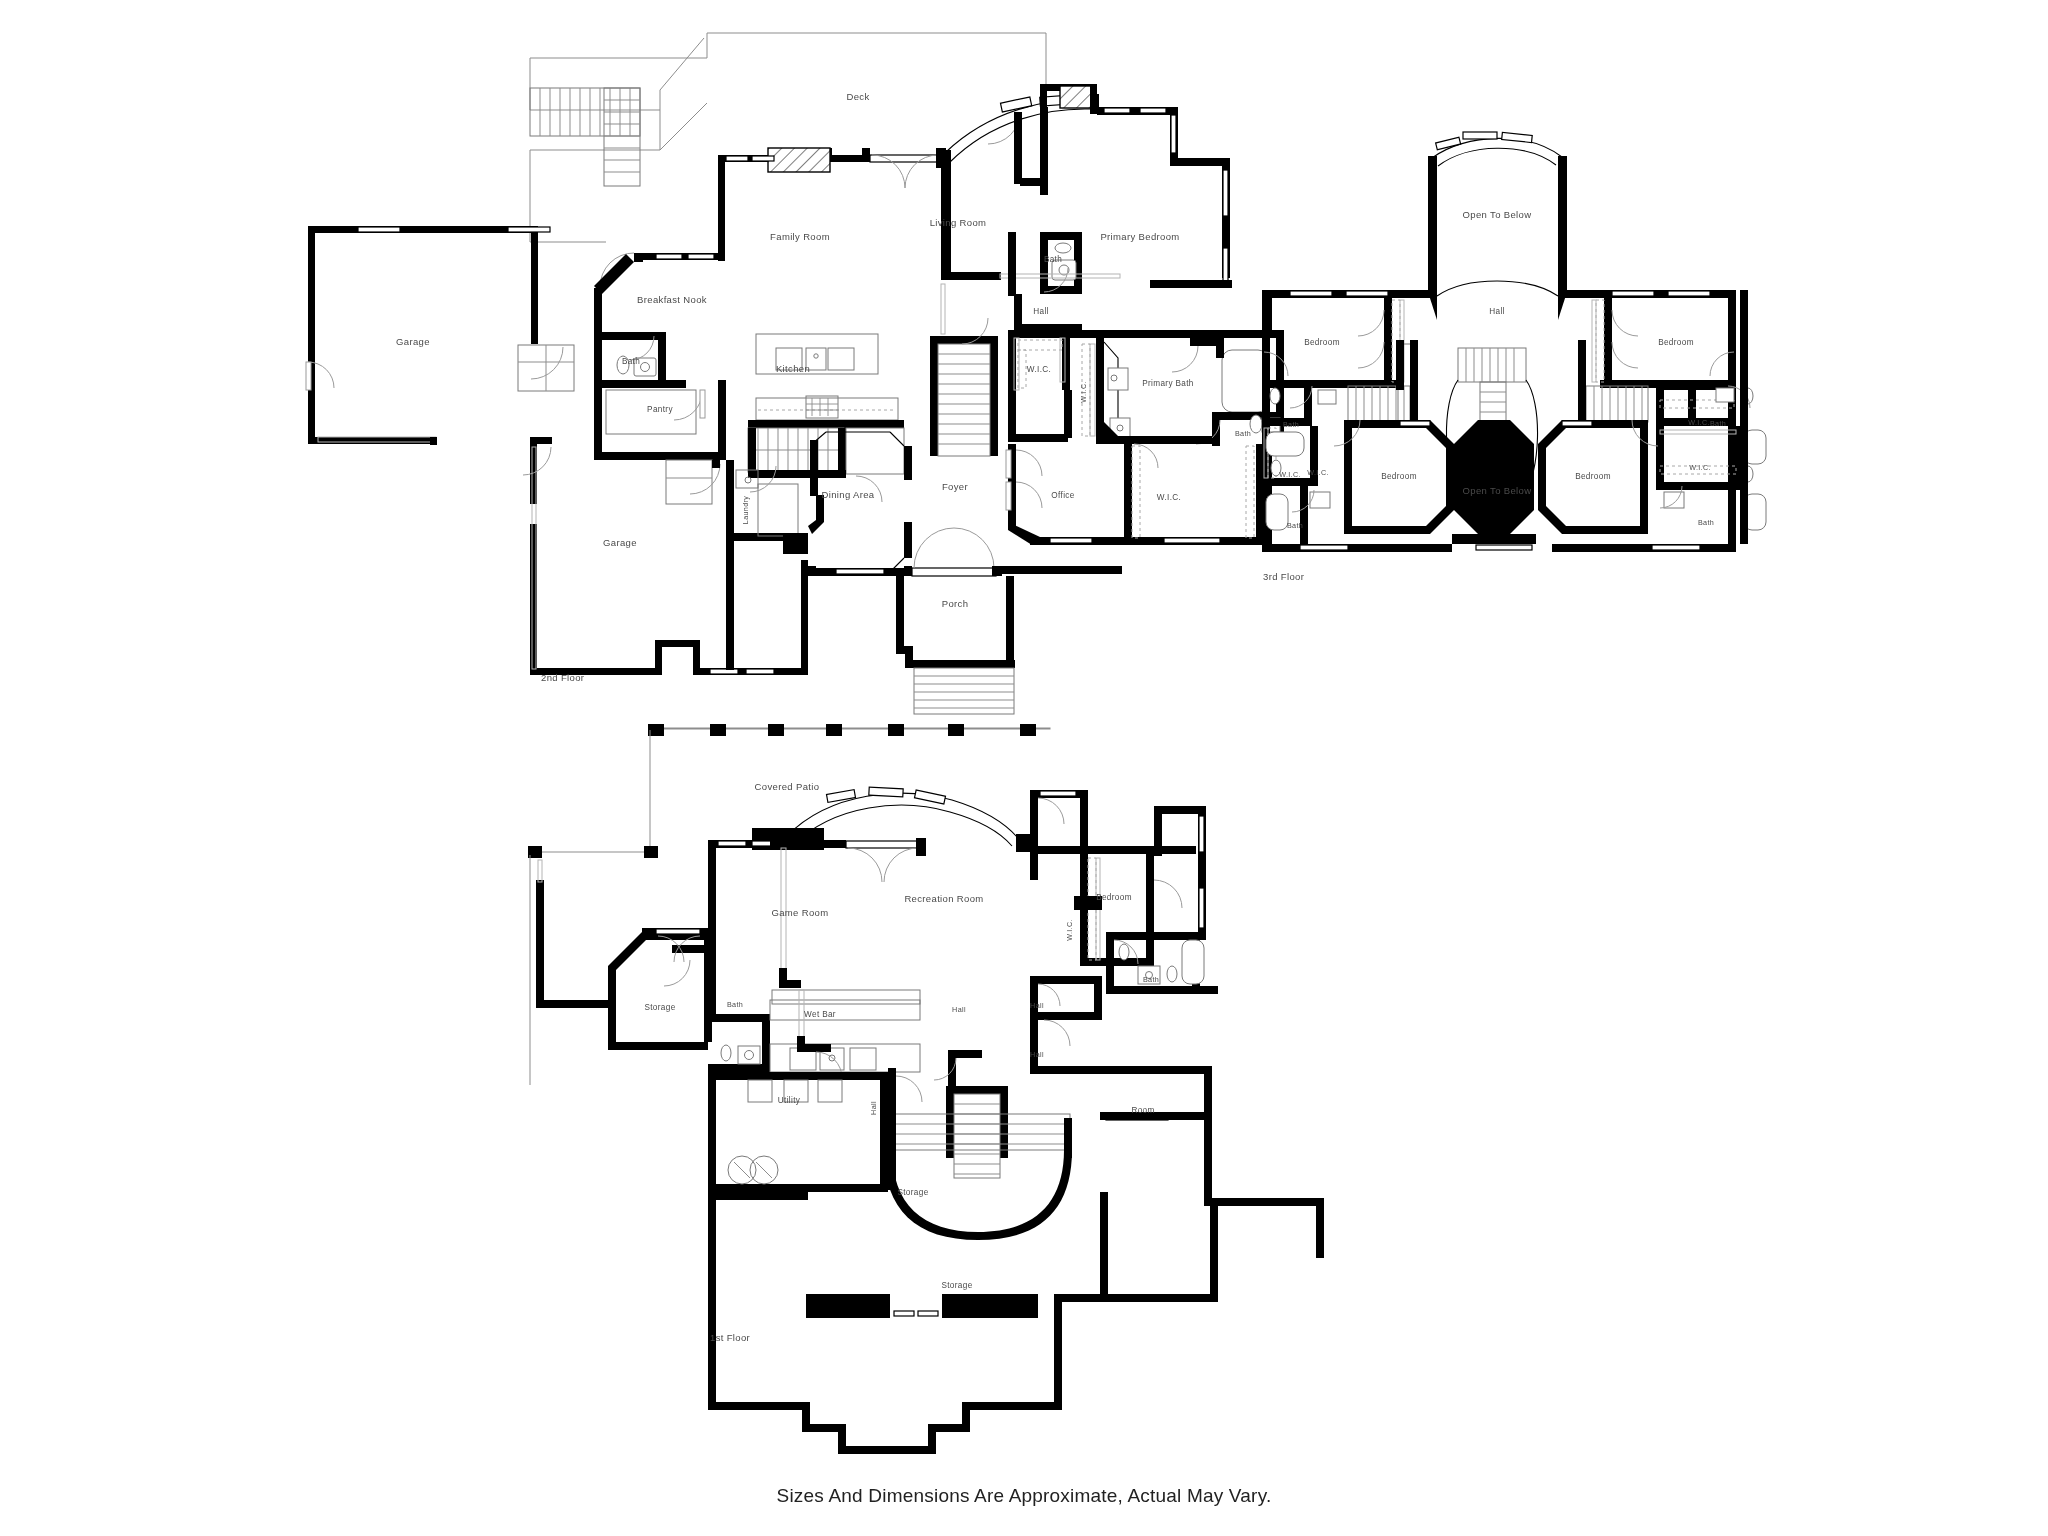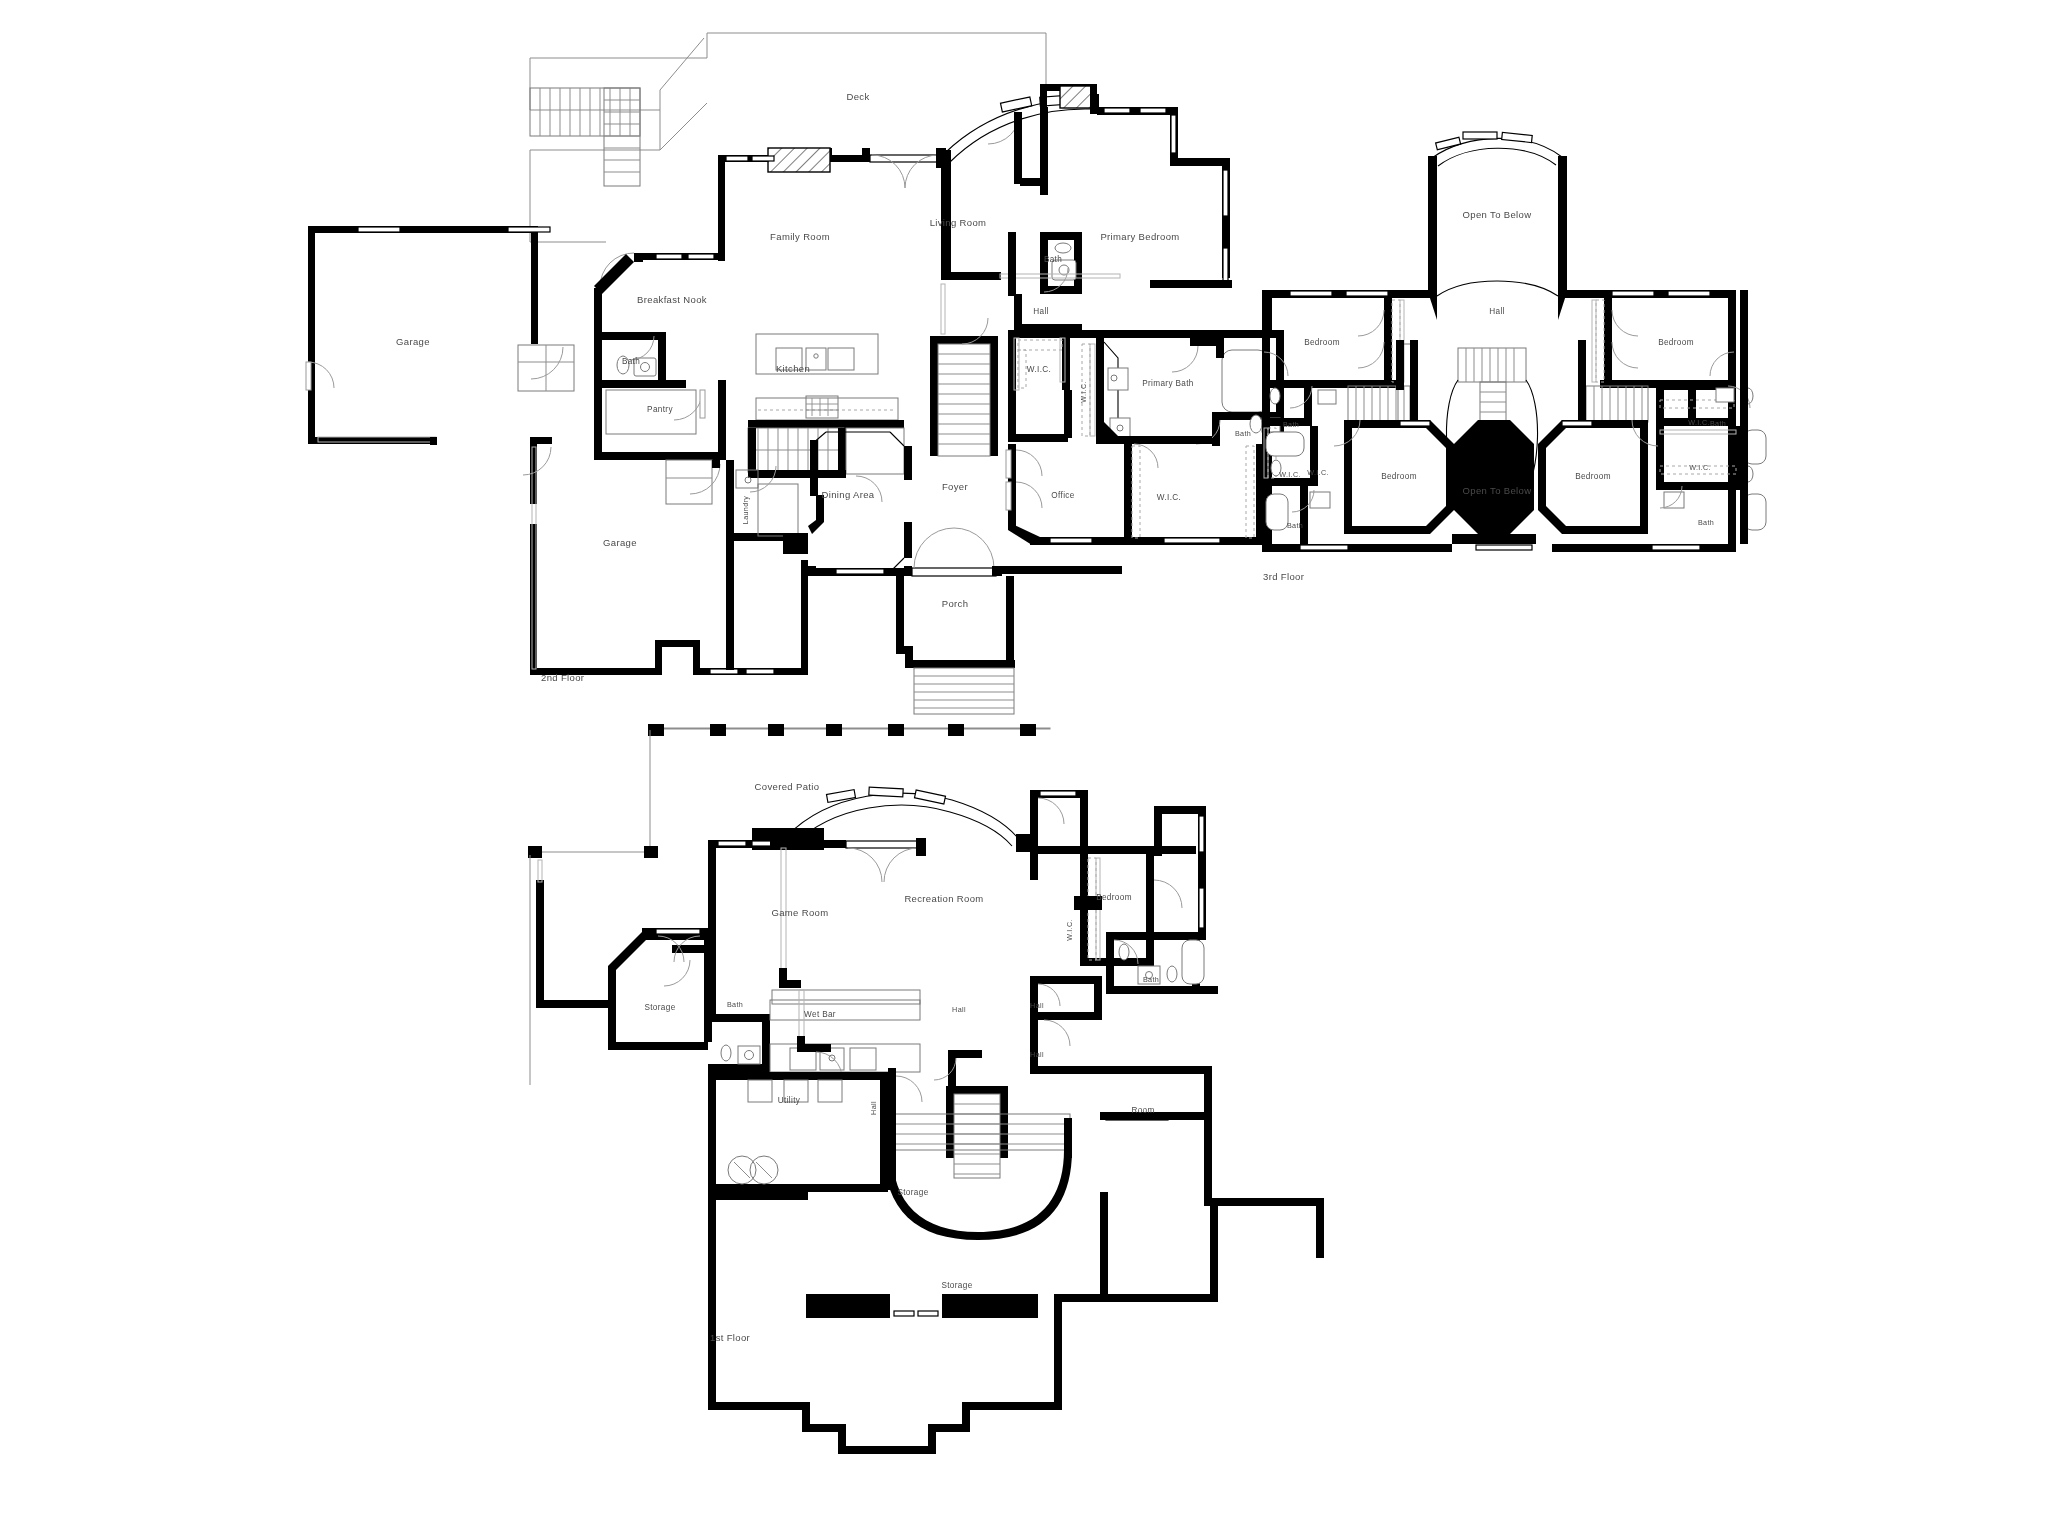--- a/index.html
+++ b/index.html
@@ -833,13 +833,14 @@
       <text class="rlabel xs" x="1072" y="930" transform="rotate(-90 1072 930)">W.I.C.</text>
       <text class="rlabel sm" x="1114" y="900">Bedroom</text>
       <text class="rlabel xs" x="1151" y="982">Bath</text>
       <text class="rlabel sm" x="1143" y="1113">Room</text>
       <text class="rlabel sm" x="913" y="1195">Storage</text>
       <text class="rlabel sm" x="957" y="1288">Storage</text>
       <text class="floorlabel" x="710" y="1341">1st Floor</text>
     </g>
   </svg>
 
+  <div id="caption">Sizes And Dimensions Are Approximate, Actual May Vary.</div>
 </div>
 
 </body></html>

